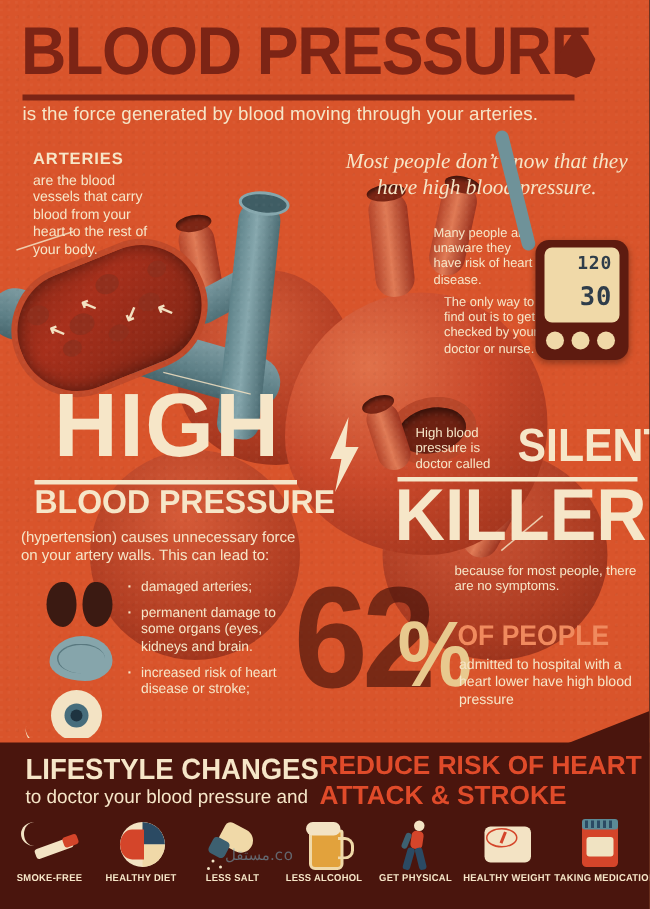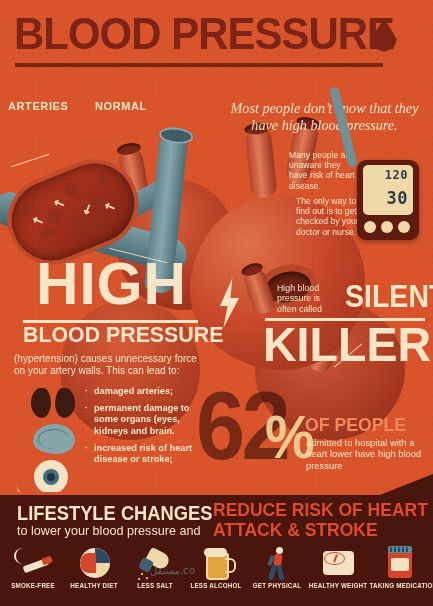--- a/index.html
+++ b/index.html
@@ -135,21 +135,21 @@
     font-size:12.5px;color:#f6e6c8;letter-spacing:.1px;white-space:nowrap;
   }
 
   
   .col-head{
     font-size:11px;font-weight:bold;color:#f6e6c8;letter-spacing:.6px;margin:0 0 2px 0;
   }
   .col-body{
     font-size:9.4px;line-height:11.4px;color:#f6e6c8;margin:0;
   }
-  .arteries-block{position:absolute;left:8px;top:100px;width:78px;}
+  .arteries-block{position:absolute;left:22px;top:100px;width:78px;}
   .normal-block{position:absolute;left:95px;top:100px;width:100px;}
 
   .quote{
     position:absolute;left:222px;top:100px;width:205px;
     font-family:"Liberation Serif",serif;
     font-style:italic;font-size:14.2px;line-height:17px;
     color:#f6e6c8;text-align:center;
   }
 
   .unaware{
@@ -255,21 +255,21 @@
   .eye b{position:absolute;left:9px;top:9px;width:16px;height:16px;border-radius:50%;background:#466d7c;}
   .eye b i{position:absolute;left:4px;top:4px;width:8px;height:8px;border-radius:50%;background:#1e3340;}
   .eye-nerve{
     position:absolute;left:16px;top:486px;width:24px;height:10px;
     border-bottom:2px solid #f3e3c4;border-radius:0 0 0 14px;transform:rotate(10deg);
   }
   .bullets{
     position:absolute;left:84px;top:386px;width:112px;
     font-size:9.2px;line-height:11.2px;color:#f6e6c8;
   }
-  .bullets li{margin:0 0 6px 0;font-weight:bold;}
+  .bullets li{margin:0 0 6px 0;}
   .bullets ul{margin:0;padding:0 0 0 10px;list-style:none;}
   .bullets li:before{content:"\00B7";position:absolute;margin-left:-9px;font-weight:bold;}
 
   
   .pct-num{
     position:absolute;left:196px;top:378px;
     font-size:96px;font-weight:bold;line-height:96px;
     color:rgba(60,14,8,.62);
     letter-spacing:-4px;
     transform:scaleX(.92);transform-origin:left center;
@@ -402,28 +402,29 @@
     <div class="squiggle" style="left:10px;top:160px;width:40px;transform:rotate(-18deg);"></div>
     <div class="squiggle" style="left:108px;top:255px;width:60px;transform:rotate(14deg);"></div>
     <div class="squiggle" style="left:330px;top:355px;width:36px;transform:rotate(-40deg);"></div>
     <div class="noise"></div>
   </div>
 
   <div class="header">
     <div class="title">BLOOD PRESSURE</div>
     <div class="drop"></div>
     <div class="title-rule"></div>
+    <div class="subtitle">is the force generated by blood moving through your arteries.</div>
   </div>
 
   <div class="arteries-block">
     <p class="col-head">ARTERIES</p>
+    <p class="col-body">are the blood vessels that carry blood from your heart to the rest of your body.</p>
   </div>
 
   <div class="normal-block">
-    <p class="col-head">NORMAL</p>
   </div>
 
   <div class="quote">Most people don’t know that they have high blood pressure.</div>
 
   <div class="unaware">Many people are unaware they have risk of heart disease.</div>
   <div class="onlyway">The only way to find out is to get it checked by your doctor or nurse.</div>
 
   <div class="mon-tube"></div>
   <div class="monitor">
     <div class="monitor-screen">
@@ -436,24 +437,25 @@
       <span class="mon-btn"></span>
     </div>
   </div>
 
   <div class="high-word">HIGH</div>
   <div class="high-rule"></div>
   <div class="bp-word">BLOOD PRESSURE</div>
   <div class="hyper-note">(hypertension) causes unnecessary force on your artery walls. This can lead to:</div>
 
   <div class="bolt"></div>
-  <div class="often-called">High blood pressure is often called</div>
+  <div class="often-called">High blood pressure is doctor called</div>
   <div class="silent-word">SILENT</div>
   <div class="silent-rule"></div>
   <div class="killer-word">KILLER</div>
+  <div class="because-note">because for most people, there are no symptoms.</div>
 
   <div class="organ kidneys">
     <span class="kidney-a"></span>
       <span class="kidney-b"></span>
   </div>
   <div class="organ brain">
       <span></span>
     </div>
   <div class="organ eye">
       <b>
@@ -473,21 +475,21 @@
   <div class="pct-num">62</div>
   <div class="pct-sign">%</div>
   <div class="of-people">OF PEOPLE</div>
   <div class="admitted">admitted to hospital with a heart lower have high blood pressure</div>
 
   <div class="band">
     <div class="band-top-accent"></div>
     <div class="corner-wedge"></div>
 
     <div class="lifestyle-h">LIFESTYLE CHANGES</div>
-    <div class="lifestyle-s">to lower your blood pressure and</div>
+    <div class="lifestyle-s">to doctor your blood pressure and</div>
     <div class="reduce-h">REDUCE RISK OF HEART ATTACK &amp; STROKE</div>
 
     <div class="icon-row">
 
       <div class="icon-cell" style="left:2px;">
         <div class="icon-art">
           <span class="cig-smoke"></span>
             <span class="cig-body"></span>
             <span class="cig-tip"></span>
         </div>

